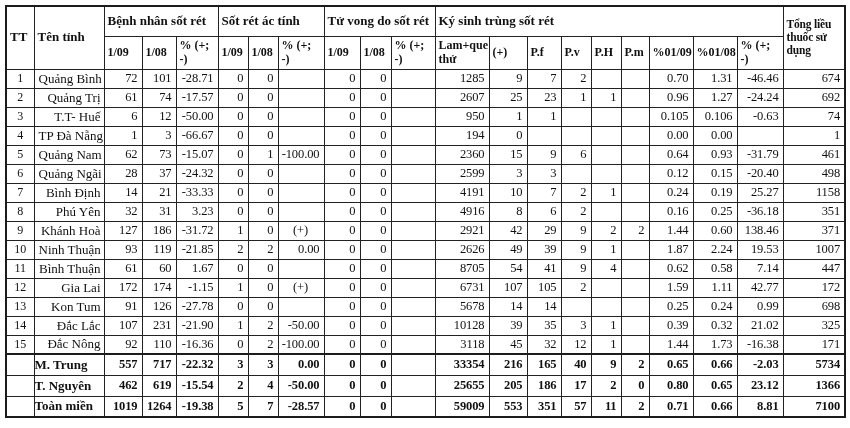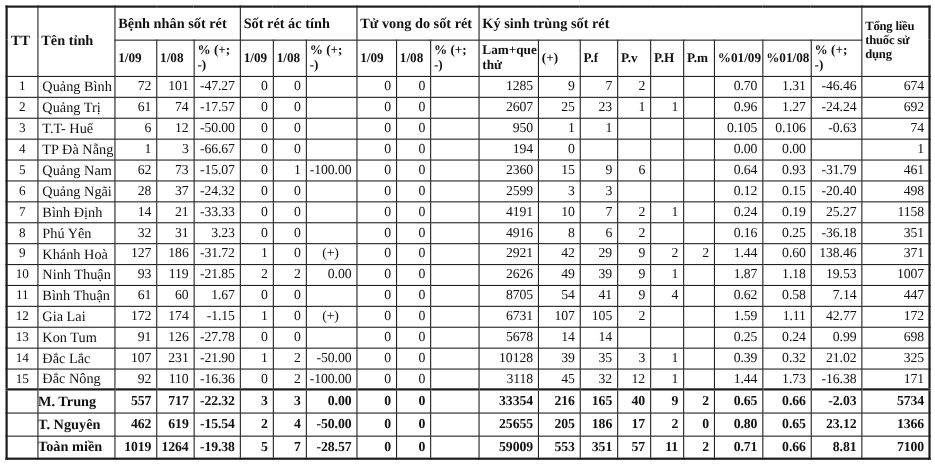--- a/index.html
+++ b/index.html
@@ -31,21 +31,21 @@
     font-size: 13px;
     line-height: 1.15;
   }
   tr.group-row { height: 30px; }
   tr.sub-row { height: 33px; }
   tr.sub-row th { font-size: 12px; margin-top: 48px; }
   th.tong-head { font-size: 11.5px; letter-spacing: -0.2px; }
   tbody tr { height: 19px; }
   tbody td { font-size: 12.5px; }
   td.tt { text-align: center; font-size: 12px; }
-  td.name { text-align: left; padding-left: 4px; font-size: 13px; white-space: nowrap; }
+  td.name { text-align: right; padding-left: 4px; font-size: 13px; white-space: nowrap; }
   td.num { text-align: right; padding-right: 4px; white-space: nowrap; letter-spacing: -0.1px; }
   td.num.plus { text-align: center; }
   tr.summary { height: 21px; }
   tr.summary td { font-weight: bold; }
   tr.summary td.name { text-align: left; padding-left: 0; }
   tr.summary-first td { border-top: 2px solid #1c1c1c; }
 </style>
 </head>
 <body>
 
@@ -103,21 +103,21 @@
         <th>%01/08</th>
         <th>% (+; -)</th>
       </tr>
   </thead>
   <tbody id="table-body">
       <tr>
         <td class="tt">1</td>
         <td class="name">Quảng Bình</td>
         <td class="num">72</td>
         <td class="num">101</td>
-        <td class="num">-47.27</td>
+        <td class="num">-28.71</td>
         <td class="num">0</td>
         <td class="num">0</td>
         <td class="num"></td>
         <td class="num">0</td>
         <td class="num">0</td>
         <td class="num"></td>
         <td class="num">1285</td>
         <td class="num">9</td>
         <td class="num">7</td>
         <td class="num">2</td>
@@ -324,21 +324,21 @@
         <td class="num">0</td>
         <td class="num">0</td>
         <td class="num"></td>
         <td class="num">2626</td>
         <td class="num">49</td>
         <td class="num">39</td>
         <td class="num">9</td>
         <td class="num">1</td>
         <td class="num"></td>
         <td class="num">1.87</td>
-        <td class="num">1.18</td>
+        <td class="num">2.24</td>
         <td class="num">19.53</td>
         <td class="num">1007</td>
       </tr>
       <tr>
         <td class="tt">11</td>
         <td class="name">Bình Thuận</td>
         <td class="num">61</td>
         <td class="num">60</td>
         <td class="num">1.67</td>
         <td class="num">0</td>

